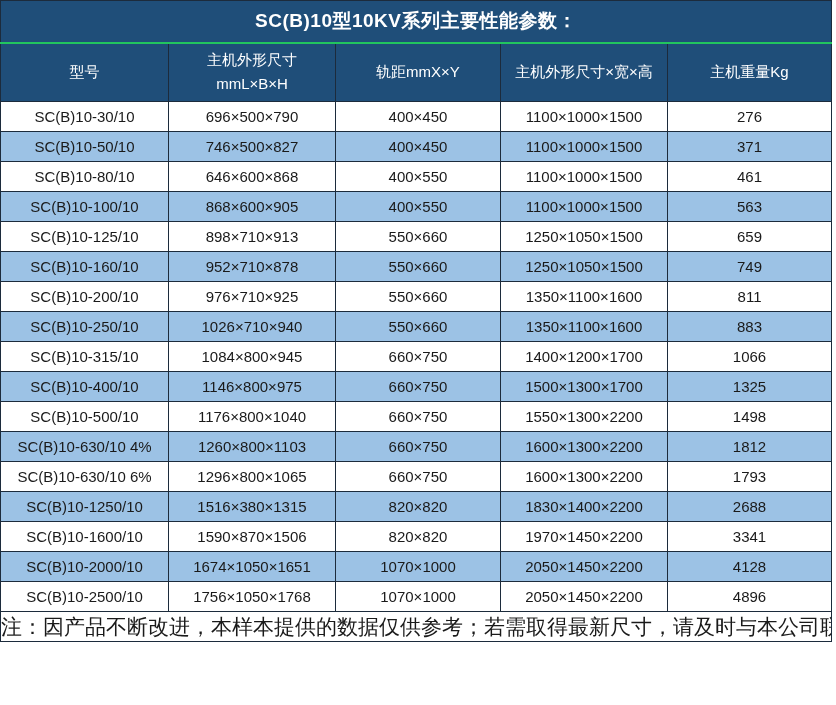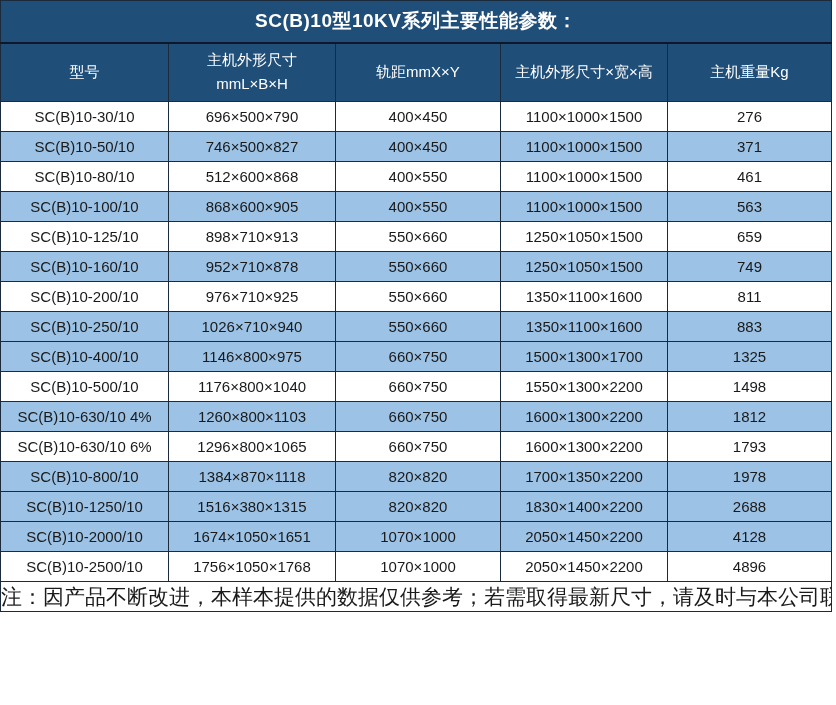--- a/index.html
+++ b/index.html
@@ -32,21 +32,21 @@
     vertical-align: middle;
     overflow: hidden;
     white-space: nowrap;
   }
   tr.title-row td {
     background: var(--navy);
     color: var(--text-light);
     height: 42px;
     font-size: 19px;
     font-weight: bold;
-    border-bottom: 2px solid #0f172a;
+    border-bottom: 2px solid #22c55e;
     letter-spacing: 0.5px;
   }
   tr.header-row th {
     background: var(--navy);
     color: var(--text-light);
     height: 59px;
     font-size: 15px;
     font-weight: normal;
     line-height: 1.6;
   }
@@ -111,21 +111,21 @@
         </tr>
         <tr class="alt">
           <td>SC(B)10-50/10</td>
           <td>746×500×827</td>
           <td>400×450</td>
           <td>1100×1000×1500</td>
           <td>371</td>
         </tr>
         <tr>
           <td>SC(B)10-80/10</td>
-          <td>512×600×868</td>
+          <td>646×600×868</td>
           <td>400×550</td>
           <td>1100×1000×1500</td>
           <td>461</td>
         </tr>
         <tr class="alt">
           <td>SC(B)10-100/10</td>
           <td>868×600×905</td>
           <td>400×550</td>
           <td>1100×1000×1500</td>
           <td>563</td>
@@ -151,20 +151,27 @@
           <td>1350×1100×1600</td>
           <td>811</td>
         </tr>
         <tr class="alt">
           <td>SC(B)10-250/10</td>
           <td>1026×710×940</td>
           <td>550×660</td>
           <td>1350×1100×1600</td>
           <td>883</td>
         </tr>
+        <tr>
+          <td>SC(B)10-315/10</td>
+          <td>1084×800×945</td>
+          <td>660×750</td>
+          <td>1400×1200×1700</td>
+          <td>1066</td>
+        </tr>
         <tr class="alt">
           <td>SC(B)10-400/10</td>
           <td>1146×800×975</td>
           <td>660×750</td>
           <td>1500×1300×1700</td>
           <td>1325</td>
         </tr>
         <tr>
           <td>SC(B)10-500/10</td>
           <td>1176×800×1040</td>
@@ -178,34 +185,34 @@
           <td>660×750</td>
           <td>1600×1300×2200</td>
           <td>1812</td>
         </tr>
         <tr>
           <td>SC(B)10-630/10 6%</td>
           <td>1296×800×1065</td>
           <td>660×750</td>
           <td>1600×1300×2200</td>
           <td>1793</td>
-        </tr>
-        <tr class="alt">
-          <td>SC(B)10-800/10</td>
-          <td>1384×870×1118</td>
-          <td>820×820</td>
-          <td>1700×1350×2200</td>
-          <td>1978</td>
         </tr>
         <tr class="alt">
           <td>SC(B)10-1250/10</td>
           <td>1516×380×1315</td>
           <td>820×820</td>
           <td>1830×1400×2200</td>
           <td>2688</td>
+        </tr>
+        <tr>
+          <td>SC(B)10-1600/10</td>
+          <td>1590×870×1506</td>
+          <td>820×820</td>
+          <td>1970×1450×2200</td>
+          <td>3341</td>
         </tr>
         <tr class="alt">
           <td>SC(B)10-2000/10</td>
           <td>1674×1050×1651</td>
           <td>1070×1000</td>
           <td>2050×1450×2200</td>
           <td>4128</td>
         </tr>
         <tr>
           <td>SC(B)10-2500/10</td>

